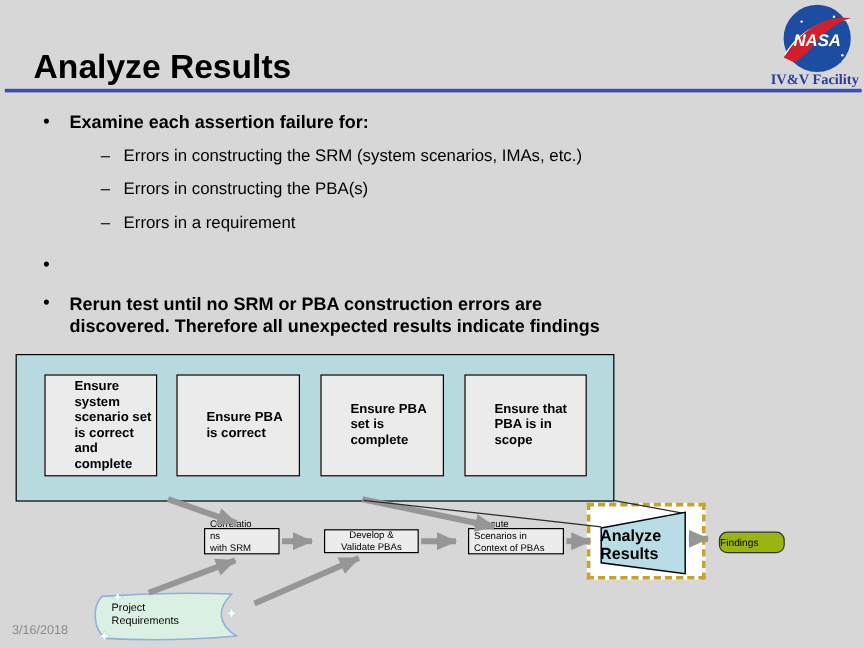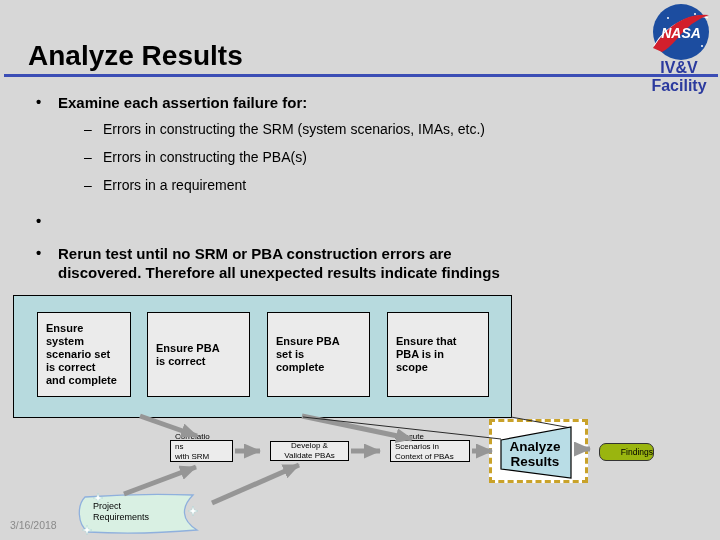--- a/index.html
+++ b/index.html
@@ -3,41 +3,41 @@
 <meta charset="utf-8">
 <style>
   html,body{margin:0;padding:0;}
   body{width:720px;height:540px;overflow:hidden;}
   .slide{position:relative;width:720px;height:540px;background:#d7d7d7;
          font-family:"Liberation Sans",sans-serif;color:#000;}
   .abs{position:absolute;}
   .title1{left:28px;top:10px;font-size:26px;letter-spacing:-0.5px;white-space:nowrap;}
   .title2{left:28px;top:40px;font-size:28px;font-weight:bold;white-space:nowrap;}
   .hline{left:4px;top:74px;width:714px;height:3px;background:#3b4db5;}
-  .logo-caption{left:638px;top:59px;width:82px;text-align:center;font-size:16px;
-                font-weight:bold;color:#2b3a9e;}
+  .logo-caption{left:638px;top:59px;width:82px;text-align:center;font-size:12px;
+                font-weight:bold;color:#2b3a9e;font-family:Liberation Serif, serif;}
   .bullet-row{left:36px;width:640px;display:flex;}
   .b-marker{width:22px;font-size:15px;font-weight:bold;}
   .b-text{font-size:15px;font-weight:bold;white-space:pre-line;line-height:19px;}
   .sub-row{left:84px;width:600px;display:flex;}
   .s-marker{width:19px;font-size:14px;}
   .s-text{font-size:14px;}
   .callout-box{left:13px;top:295px;width:497px;height:121px;background:#b7dade;
                border:1px solid #000;}
   .ensure{background:#ebebeb;border:1px solid #000;font-size:11px;font-weight:bold;
           line-height:13px;white-space:pre-line;display:flex;align-items:center;
-          padding-left:8px;box-sizing:border-box;}
+          padding-left:24px;box-sizing:border-box;}
   .dashed-hl{left:489px;top:419px;width:93px;height:58px;background:#fff;
              border:3px dashed #c9a22a;}
   .findings{left:599px;top:443px;width:53px;height:16px;background:#9ab50f;
-            border:1px solid #333;border-radius:7px;font-size:8.5px;text-align:right;
+            border:1px solid #333;border-radius:7px;font-size:8.5px;text-align:left;
             line-height:16px;}
   .flowbox{background:#ececec;border:1px solid #000;box-sizing:border-box;}
   .flowlabel{font-size:8px;line-height:10px;white-space:pre-line;}
-  .an-label{left:500px;top:439px;width:70px;text-align:center;font-size:13.5px;
+  .an-label{left:500px;top:439px;width:70px;text-align:left;font-size:13.5px;
             font-weight:bold;line-height:15px;white-space:pre-line;}
   .pr-label{left:93px;top:501px;font-size:9px;line-height:11px;white-space:pre-line;}
   .footer-date{left:10px;top:519px;font-size:10.5px;color:#8a8a8a;}
   .footer-page{left:690px;top:511px;font-size:13px;font-weight:600;color:#7f7f7f;margin-left:45px;}
   svg.overlay{position:absolute;left:0;top:0;pointer-events:none;}
 </style>
 </head>
 <body>
 
 <div class="slide">

